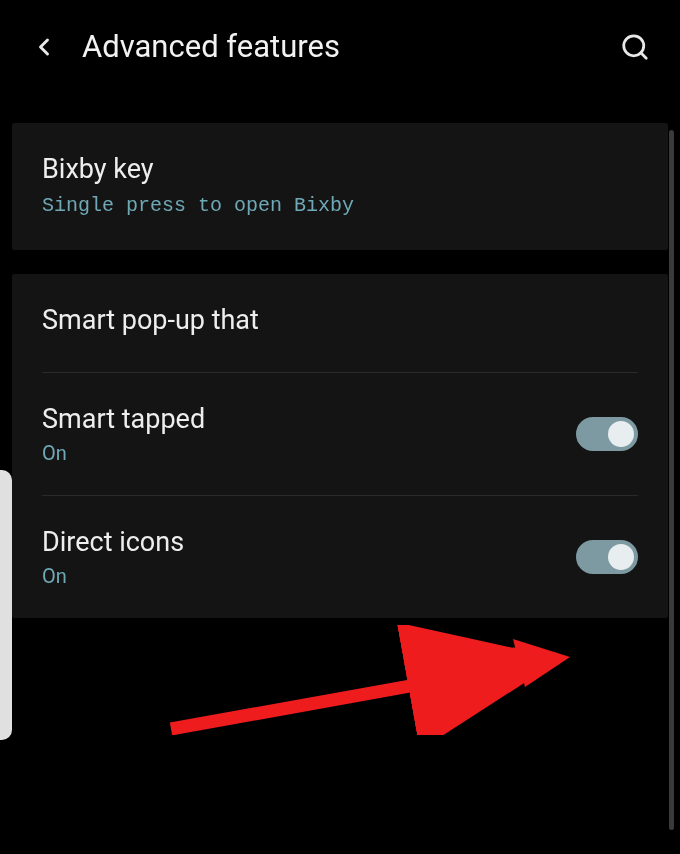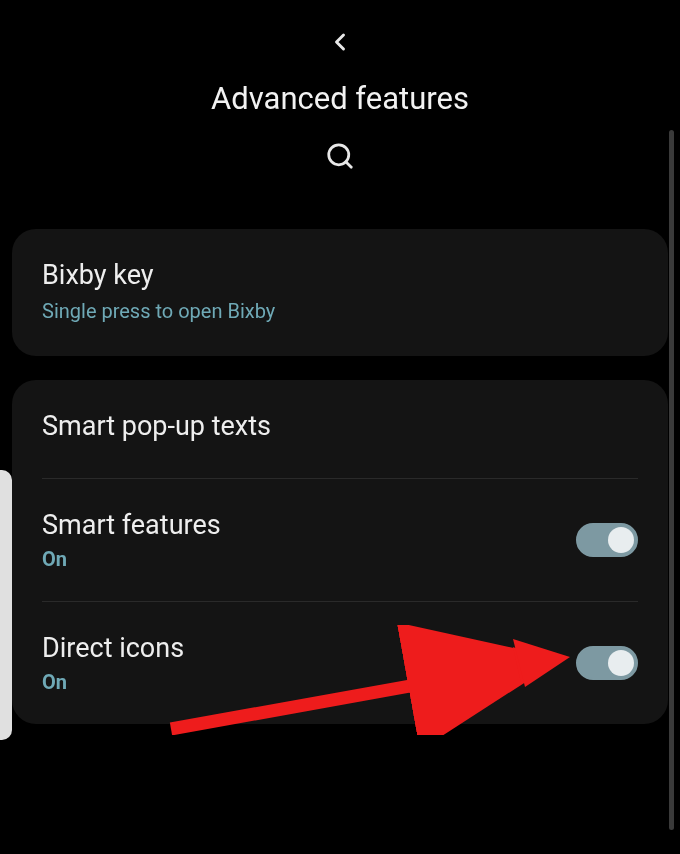--- a/index.html
+++ b/index.html
@@ -14,21 +14,20 @@
       font-family: -apple-system, BlinkMacSystemFont, "Segoe UI", Roboto, sans-serif;
       color: #e8e8e8;
       overflow: hidden;
       position: relative;
     }
     .header {
       display: flex;
       align-items: center;
       padding: 28px 30px;
       gap: 24px;
-      flex-direction: column;
     }
     .back-icon {
       width: 28px;
       height: 28px;
       stroke: #e8e8e8;
       cursor: pointer;
     }
     .header-title {
       font-size: 31px;
       font-weight: 400;
@@ -40,21 +39,21 @@
       height: 30px;
       stroke: #e8e8e8;
       cursor: pointer;
     }
     .content {
       padding: 0 12px;
       margin-top: 30px;
     }
     .card {
       background: #141414;
-      border-radius: 24px;
+      border-radius: 2px;
       padding: 0 30px;
       margin-bottom: 24px;
       position: relative;
     }
     .scrollbar {
       position: absolute;
       right: 6px;
       top: 130px;
       width: 5px;
       height: 700px;
@@ -76,29 +75,29 @@
     }
     .item-title {
       font-size: 27px;
       color: #eeeeee;
       margin-bottom: 6px;
     }
     .item-subtitle {
       font-size: 20px;
       color: #808080;
       line-height: 1.45;
+      font-family: Liberation Mono, monospace;
     }
     .item-subtitle.accent {
       color: #6fa9b6;
     }
     .item-status {
       font-size: 20px;
       color: #6fa9b6;
       margin-top: 4px;
-      font-weight: bold;
     }
     .toggle {
       width: 62px;
       height: 34px;
       border-radius: 17px;
       position: relative;
       cursor: pointer;
       flex-shrink: 0;
     }
     .toggle.off {
@@ -172,27 +171,27 @@
         <div class="item-title">Bixby key</div>
         <div class="item-subtitle accent">Single press to open Bixby</div>
       </div>
     </div>
   </div>
 
   <div class="card">
 
     <div class="item">
       <div class="item-text">
-        <div class="item-title">Smart pop-up texts</div>
-      </div>
-    </div>
-
-    <div class="item">
-      <div class="item-text">
-        <div class="item-title">Smart features</div>
+        <div class="item-title">Smart pop-up that</div>
+      </div>
+    </div>
+
+    <div class="item">
+      <div class="item-text">
+        <div class="item-title">Smart tapped</div>
         <div class="item-status">On</div>
       </div>
       <div class="toggle on"></div>
     </div>
 
     <div class="item">
       <div class="item-text">
         <div class="item-title">Direct icons</div>
         <div class="item-status">On</div>
       </div>

